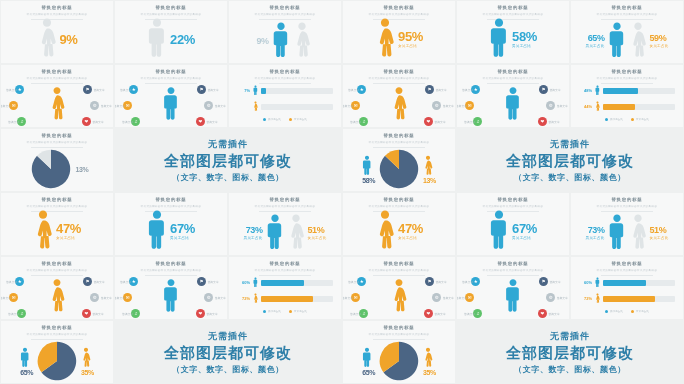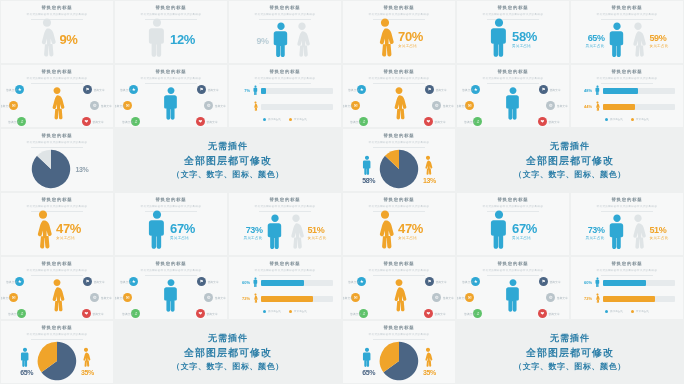--- a/index.html
+++ b/index.html
@@ -70,21 +70,21 @@
   .ictxt { position:absolute; font-size:2.8px; color:#a9b5bc; white-space:nowrap; }
 
   
   .promo {
     display:flex; flex-direction:column;
     align-items:center; justify-content:center;
     height:100%; gap:1px;
     color:#2e7fa8; font-weight:bold;
   }
   .promo .l1 { font-size:9px; letter-spacing:1px; }
-  .promo .l2 { font-size:10px; letter-spacing:1px; }
+  .promo .l2 { font-size:15px; letter-spacing:1px; }
   .promo .l3 { font-size:8px; letter-spacing:.6px; }
 
   svg { display:block; }
 </style>
 </head>
 <body>
 
 <div class="grid">
     <div class="cell">
       <div class="ttl">
@@ -108,21 +108,21 @@
         <div class="t1">替换您的标题</div>
         <div class="t2">替换您的副标题替换您的副标题替换您的副标题</div>
         <div class="rule"></div>
       </div>
       <div class="figs">
         <div class="stat">
           <svg width="20" height="44" viewBox="0 0 46 100">
             <path d="M23 3c5.2 0 9.4 4.2 9.4 9.4S28.2 21.8 23 21.8s-9.4-4.2-9.4-9.4S17.8 3 23 3zM13.4 25h19.2c3.6 0 6.2 2.6 6.2 6.2v25.4c0 2.6-1.9 4.4-4.4 4.4-.7 0-1.3-.1-1.8-.4v25.1c0 3-2.2 5.3-5.2 5.3s-5.2-2.3-5.2-5.3V62.6h-1.2v23.1c0 3-2.2 5.3-5.2 5.3s-5.2-2.3-5.2-5.3V60.6c-.5.3-1.1.4-1.8.4-2.5 0-4.4-1.8-4.4-4.4V31.2c0-3.6 2.6-6.2 6.2-6.2z" fill="#dfe4e6"></path>
           </svg>
           <div>
-            <div class="pct big" style="color: rgb(47, 168, 212);">12%</div>
+            <div class="pct big" style="color: rgb(47, 168, 212);">22%</div>
           </div>
         </div>
       </div>
     </div>
     <div class="cell">
       <div class="ttl">
         <div class="t1">替换您的标题</div>
         <div class="t2">替换您的副标题替换您的副标题替换您的副标题</div>
         <div class="rule"></div>
       </div>
@@ -146,21 +146,21 @@
         <div class="t1">替换您的标题</div>
         <div class="t2">替换您的副标题替换您的副标题替换您的副标题</div>
         <div class="rule"></div>
       </div>
       <div class="figs">
         <div class="stat">
           <svg width="20" height="44" viewBox="0 0 46 100">
             <path d="M23 3c5.2 0 9.4 4.2 9.4 9.4S28.2 21.8 23 21.8s-9.4-4.2-9.4-9.4S17.8 3 23 3zM23 25c7.4 0 12.6 4 14.6 11.4l5.2 19.6c.7 2.7-.8 4.9-3.4 5.6-2.6.7-4.8-.7-5.5-3.4l-2.6-9.6-.1 12.8h4.6l2 23.4c.2 2.9-1.6 5-4.4 5.2-2.8.2-4.8-1.5-5-4.4l-1.6-19.6h-.5L25.7 86c-.2 2.9-2.2 4.6-5 4.4-2.8-.2-4.6-2.3-4.4-5.2l2-23.4h4.6l-.1-12.8-2.6 9.6c-.7 2.7-2.9 4.1-5.5 3.4-2.6-.7-4.1-2.9-3.4-5.6l5.2-19.6C18.5 29 23.7 25 23 25z" fill="#f0a42a"></path>
           </svg>
           <div>
-            <div class="pct big" style="color: rgb(240, 164, 42);">70%</div>
+            <div class="pct big" style="color: rgb(240, 164, 42);">95%</div>
             <div class="sub" style="color: rgb(240, 164, 42);">女员工占比</div>
           </div>
         </div>
       </div>
     </div>
     <div class="cell">
       <div class="ttl">
         <div class="t1">替换您的标题</div>
         <div class="t2">替换您的副标题替换您的副标题替换您的副标题</div>
         <div class="rule"></div>

